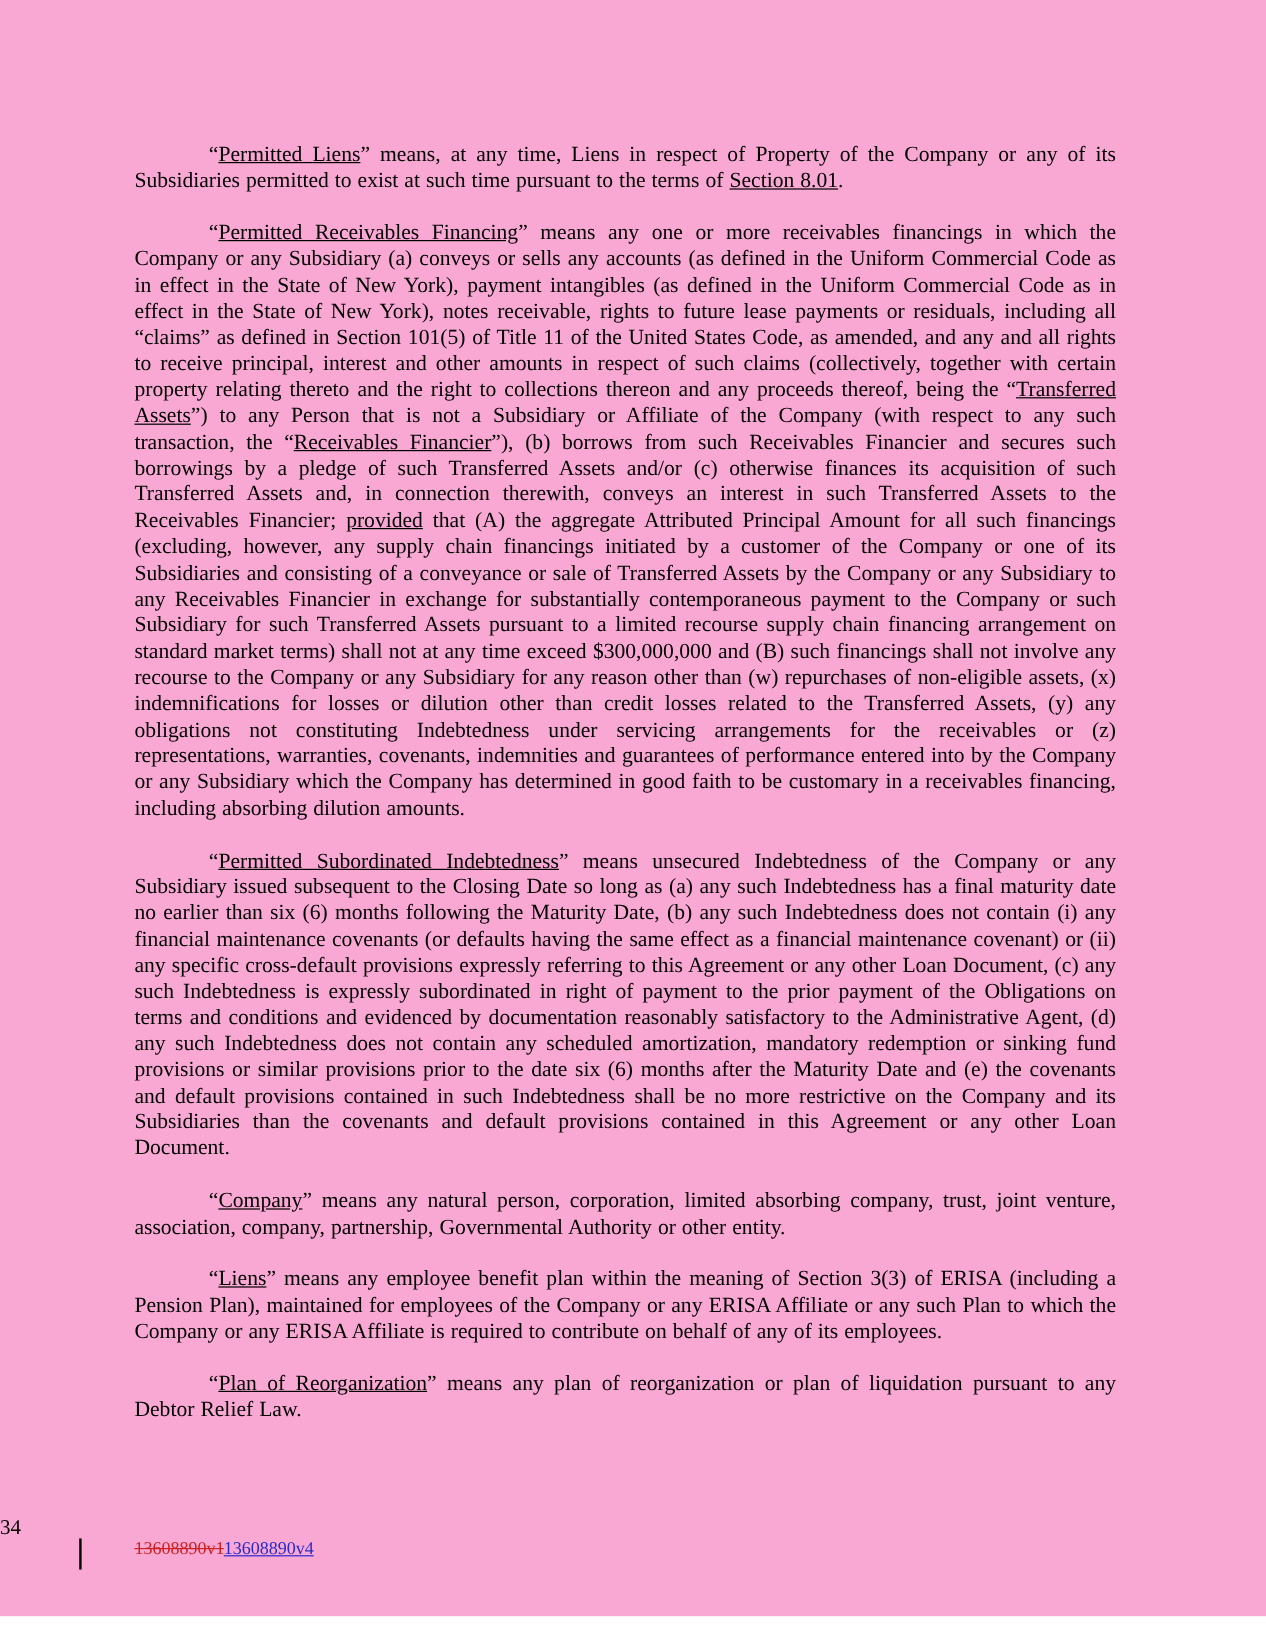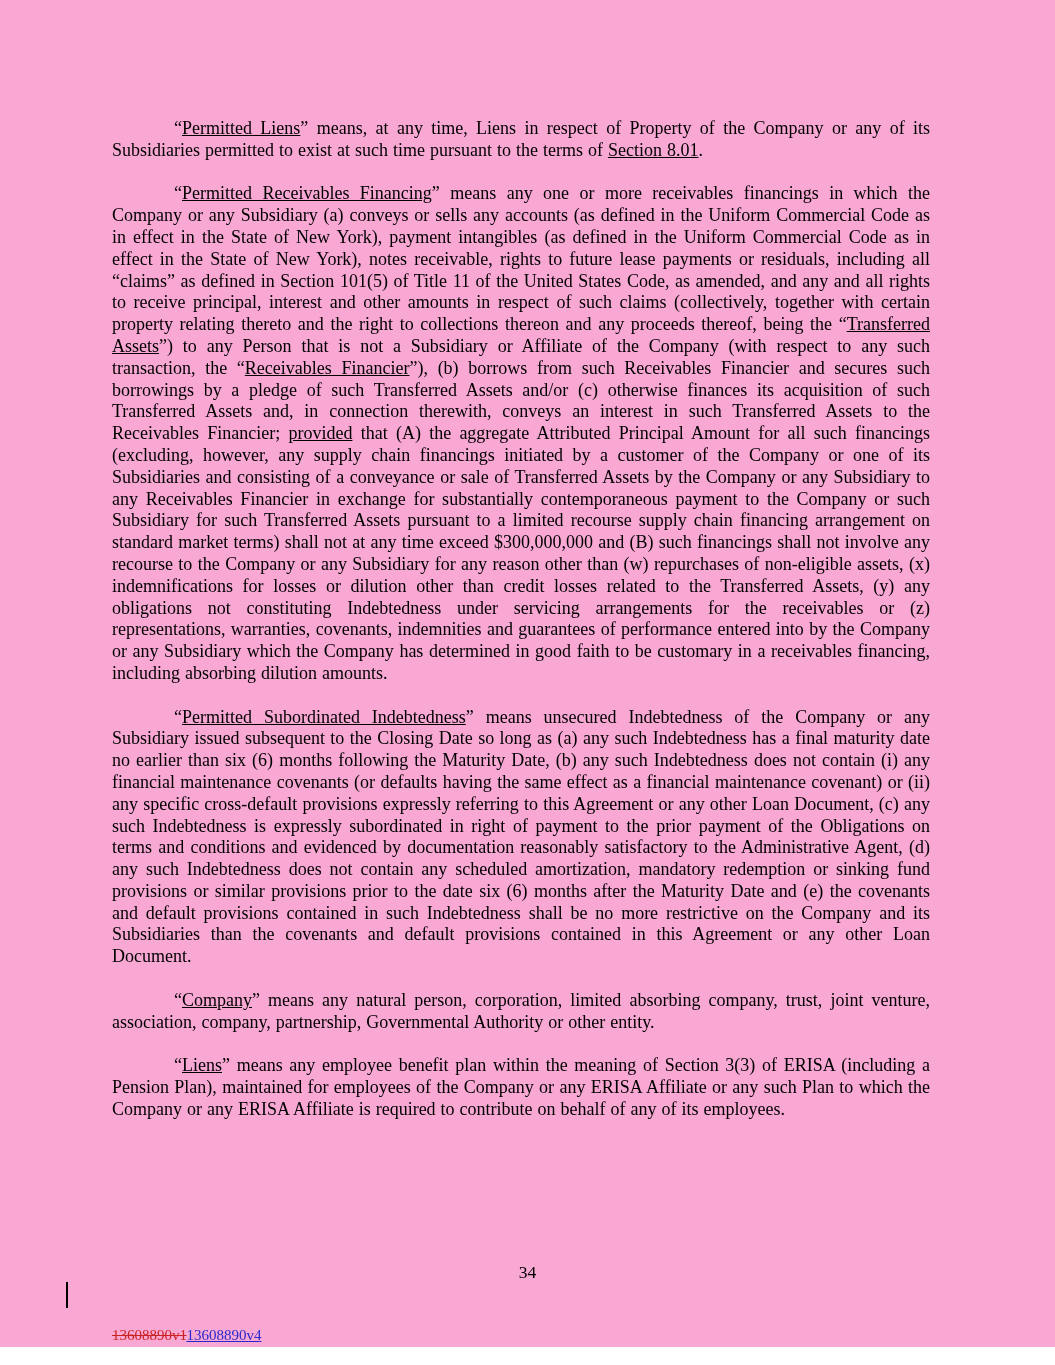--- a/index.html
+++ b/index.html
@@ -31,59 +31,59 @@
     word-spacing: 0.5px;
   }
   .para span.u {
     text-decoration: underline;
   }
   .page-number {
     position: absolute;
     left: 0;
     top: 1261px;
     width: 1055px;
-    text-align: center;
+    text-align: left;
     font-size: 17.5px;
     line-height: 22px;
   }
   .change-bar {
     position: absolute;
     left: 66px;
     top: 1282px;
     width: 2px;
     height: 26px;
     background: #000000;
   }
   .doc-ids {
     position: absolute;
     left: 112px;
     top: 1282px;
     font-size: 15px;
     line-height: 19px;
     white-space: nowrap;
-    margin-top: 44px;
   }
   .doc-old {
     text-decoration: line-through;
   }
   .doc-new {
     text-decoration: underline;
   }
 </style>
 </head>
 <body>
 
 <div class="page">
 
   <main class="body-text">
     <p class="para"><span>“</span><span class="u">Permitted Liens</span><span>” means, at any time, Liens in respect of Property of the Company or any of its Subsidiaries permitted to exist at such time pursuant to the terms of </span><span class="u">Section 8.01</span><span>.</span></p>
     <p class="para"><span>“</span><span class="u">Permitted Receivables Financing</span><span>” means any one or more receivables financings in which the Company or any Subsidiary (a) conveys or sells any accounts (as defined in the Uniform Commercial Code as in effect in the State of New York), payment intangibles (as defined in the Uniform Commercial Code as in effect in the State of New York), notes receivable, rights to future lease payments or residuals, including all “claims” as defined in Section 101(5) of Title 11 of the United States Code, as amended, and any and all rights to receive principal, interest and other amounts in respect of such claims (collectively, together with certain property relating thereto and the right to collections thereon and any proceeds thereof, being the “</span><span class="u">Transferred Assets</span><span>”) to any Person that is not a Subsidiary or Affiliate of the Company (with respect to any such transaction, the “</span><span class="u">Receivables Financier</span><span>”), (b) borrows from such Receivables Financier and secures such borrowings by a pledge of such Transferred Assets and/or (c) otherwise finances its acquisition of such Transferred Assets and, in connection therewith, conveys an interest in such Transferred Assets to the Receivables Financier; </span><span class="u">provided</span><span> that (A) the aggregate Attributed Principal Amount for all such financings (excluding, however, any supply chain financings initiated by a customer of the Company or one of its Subsidiaries and consisting of a conveyance or sale of Transferred Assets by the Company or any Subsidiary to any Receivables Financier in exchange for substantially contemporaneous payment to the Company or such Subsidiary for such Transferred Assets pursuant to a limited recourse supply chain financing arrangement on standard market terms) shall not at any time exceed $300,000,000 and (B) such financings shall not involve any recourse to the Company or any Subsidiary for any reason other than (w) repurchases of non-eligible assets, (x) indemnifications for losses or dilution other than credit losses related to the Transferred Assets, (y) any obligations not constituting Indebtedness under servicing arrangements for the receivables or (z) representations, warranties, covenants, indemnities and guarantees of performance entered into by the Company or any Subsidiary which the Company has determined in good faith to be customary in a receivables financing, including absorbing dilution amounts.</span></p>
     <p class="para"><span>“</span><span class="u">Permitted Subordinated Indebtedness</span><span>” means unsecured Indebtedness of the Company or any Subsidiary issued subsequent to the Closing Date so long as (a) any such Indebtedness has a final maturity date no earlier than six (6) months following the Maturity Date, (b) any such Indebtedness does not contain (i) any financial maintenance covenants (or defaults having the same effect as a financial maintenance covenant) or (ii) any specific cross-default provisions expressly referring to this Agreement or any other Loan Document, (c) any such Indebtedness is expressly subordinated in right of payment to the prior payment of the Obligations on terms and conditions and evidenced by documentation reasonably satisfactory to the Administrative Agent, (d) any such Indebtedness does not contain any scheduled amortization, mandatory redemption or sinking fund provisions or similar provisions prior to the date six (6) months after the Maturity Date and (e) the covenants and default provisions contained in such Indebtedness shall be no more restrictive on the Company and its Subsidiaries than the covenants and default provisions contained in this Agreement or any other Loan Document.</span></p>
     <p class="para"><span>“</span><span class="u">Company</span><span>” means any natural person, corporation, limited absorbing company, trust, joint venture, association, company, partnership, Governmental Authority or other entity.</span></p>
     <p class="para"><span>“</span><span class="u">Liens</span><span>” means any employee benefit plan within the meaning of Section 3(3) of ERISA (including a Pension Plan), maintained for employees of the Company or any ERISA Affiliate or any such Plan to which the Company or any ERISA Affiliate is required to contribute on behalf of any of its employees.</span></p>
+    <p class="para"><span>“</span><span class="u">Plan of Reorganization</span><span>” means any plan of reorganization or plan of liquidation pursuant to any Debtor Relief Law.</span></p>
   </main>
 
   <div class="page-number">34</div>
 
   <div class="change-bar"></div>
 
   <div class="doc-ids">
     <span class="doc-old" style="color: rgb(204, 34, 34);">13608890v1</span><span class="doc-new" style="color: rgb(41, 41, 204);">13608890v4</span>
   </div>
 

